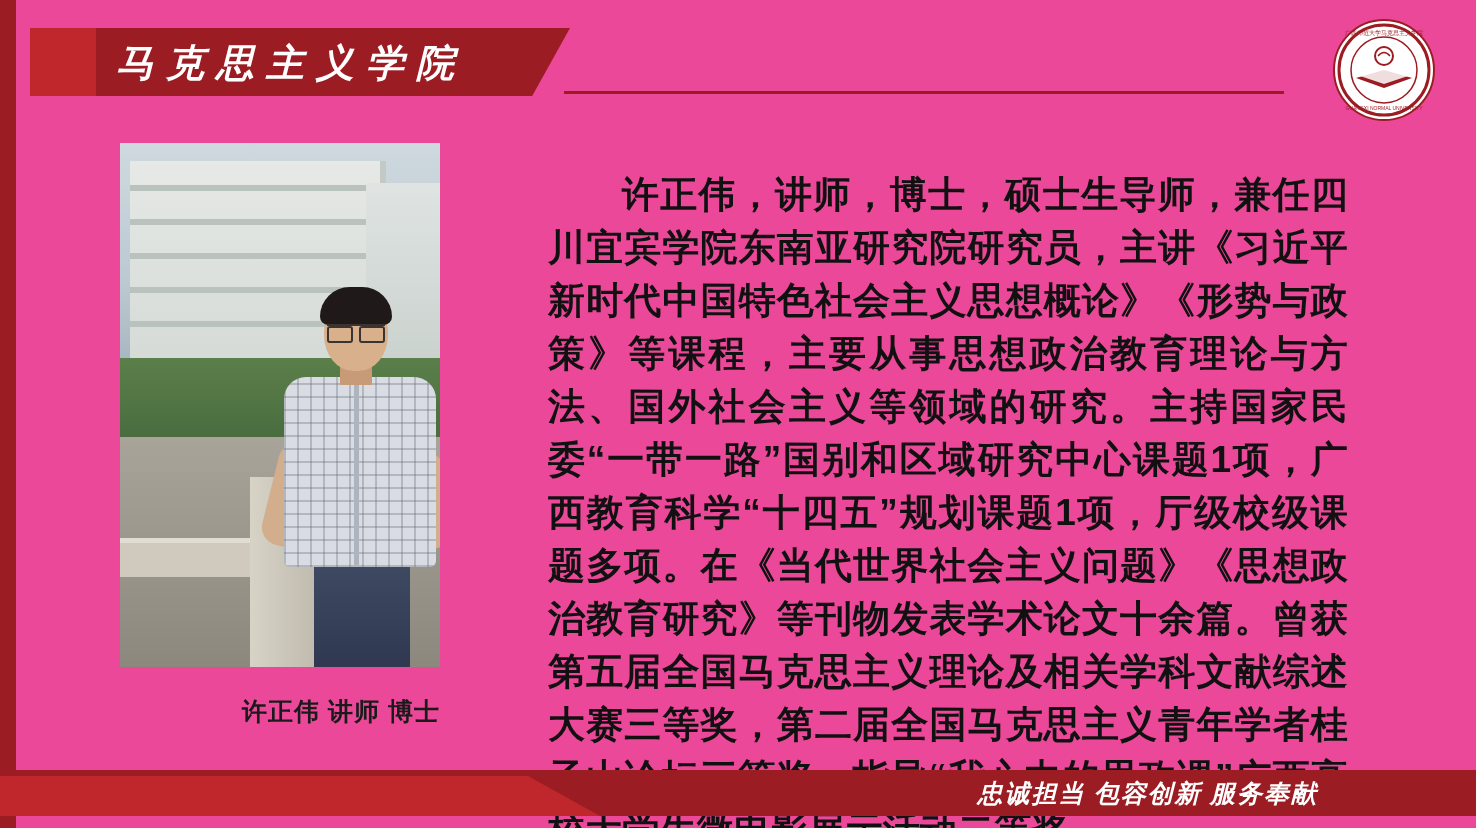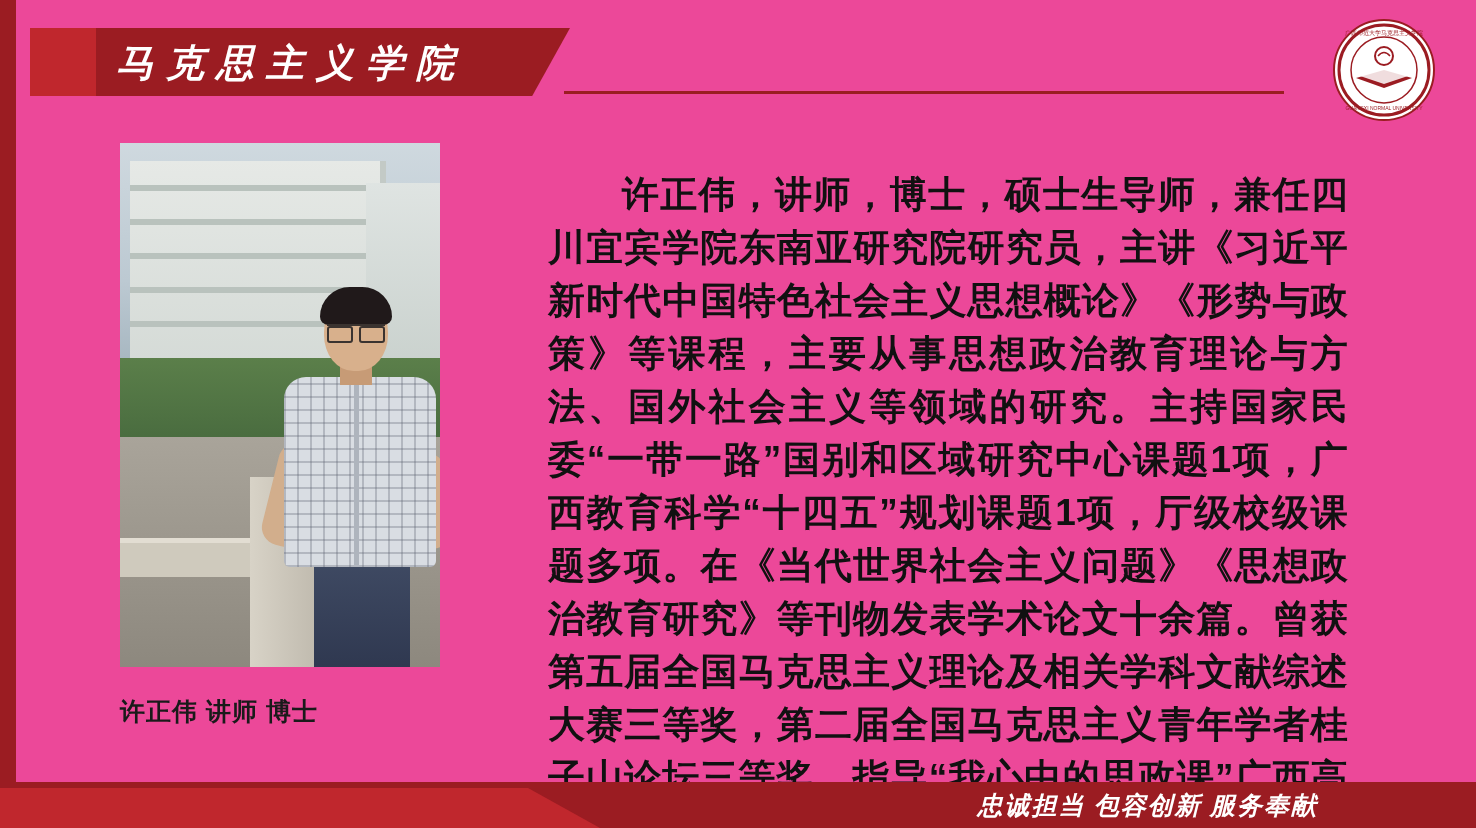--- a/index.html
+++ b/index.html
@@ -265,21 +265,21 @@
     width: 96px;
     height: 110px;
     background: linear-gradient(180deg, #3f4a63 0%, #2f3850 100%);
     border-radius: 8px 8px 0 0;
   }
   .photo-caption {
     position: absolute;
     left: 120px;
     top: 695px;
     width: 320px;
-    text-align: left;
+    text-align: right;
     font-family: "Liberation Sans", sans-serif;
     font-weight: bold;
     font-size: 25px;
     color: #1a1a1a;
     letter-spacing: 1px;
   }
 
   
   .bio {
     position: absolute;
@@ -294,21 +294,21 @@
     text-align: justify;
     text-justify: inter-ideograph;
     text-indent: 2em;
     letter-spacing: 0.2px;
   }
 
   
   .footer {
     position: absolute;
     left: 0;
-    bottom: 0;
+    bottom: 12px;
     width: 1344px;
     height: 56px;
   }
   .footer-bar {
     position: absolute;
     left: 0;
     bottom: 0;
     width: 1476px;
     height: 40px;
     background: #9b1c22;

